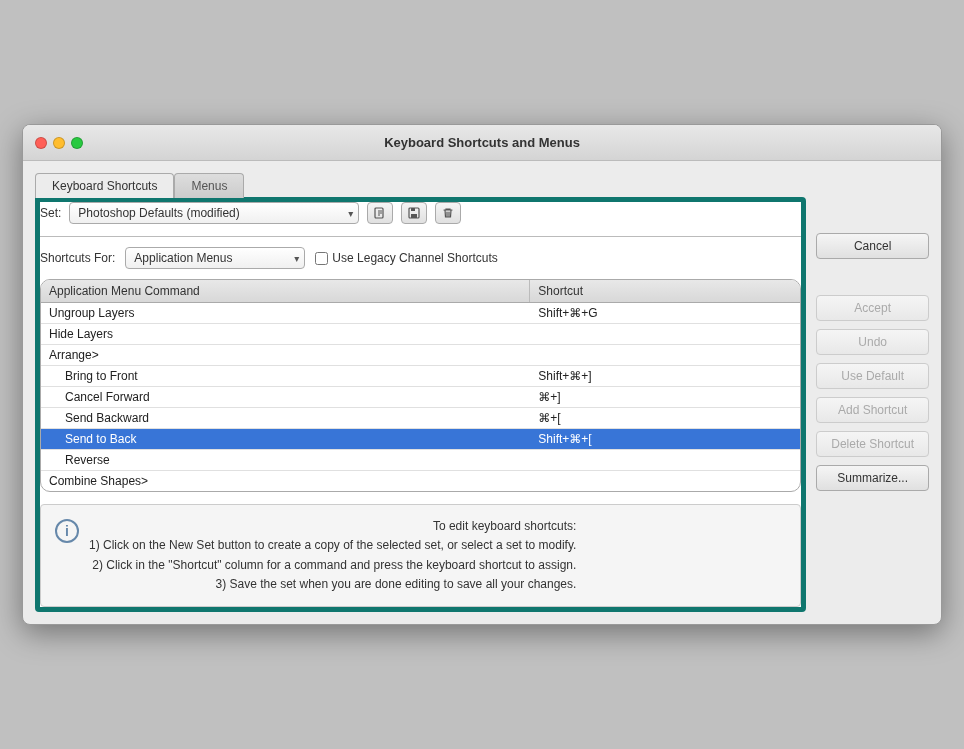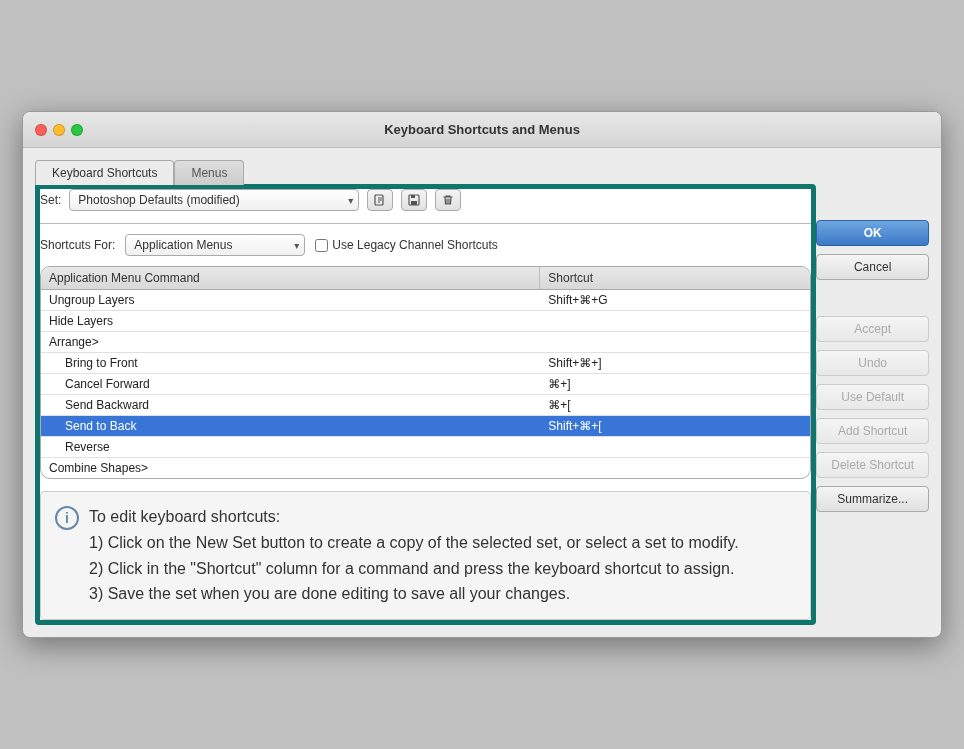--- a/index.html
+++ b/index.html
@@ -47,20 +47,21 @@
       border-radius: 50%;
       border: 1px solid rgba(0,0,0,0.2);
     }
     .tl-close { background: #ff5f57; }
     .tl-min { background: #ffbd2e; }
     .tl-max { background: #28c940; }
 
     .content {
       display: flex;
       padding: 12px;
+      gap: 10px;
     }
 
     .main-panel {
       flex: 1;
       background: #ececec;
     }
 
     .tabs {
       display: flex;
       margin-bottom: -1px;
@@ -243,23 +244,24 @@
       font-weight: bold;
       font-size: 14px;
       display: flex;
       align-items: center;
       justify-content: center;
       flex-shrink: 0;
       margin-top: 2px;
     }
 
     .info-text {
-      font-size: 16px;
+      font-size: 12px;
       color: #333;
       line-height: 1.6;
+      text-align: right;
     }
 
     .side-buttons {
       display: flex;
       flex-direction: column;
       gap: 8px;
       padding-top: 60px;
       min-width: 100px;
     }
 
@@ -416,21 +418,20 @@
             <span>To edit keyboard shortcuts:</span><br>
             <span>1) Click on the New Set button to create a copy of the selected set, or select a set to modify.</span><br>
             <span>2) Click in the "Shortcut" column for a command and press the keyboard shortcut to assign.</span><br>
             <span>3) Save the set when you are done editing to save all your changes.</span>
           </div>
         </div>
       </div>
     </div>
 
     <div class="side-buttons">
-      <button class="btn btn-primary">OK</button>
       <button class="btn btn-default">Cancel</button>
       <div style="height: 20px;"></div>
       <button class="btn btn-disabled">Accept</button>
       <button class="btn btn-disabled">Undo</button>
       <button class="btn btn-disabled">Use Default</button>
       <button class="btn btn-disabled">Add Shortcut</button>
       <button class="btn btn-disabled">Delete Shortcut</button>
       <button class="btn btn-default">Summarize...</button>
     </div>
   </div>

